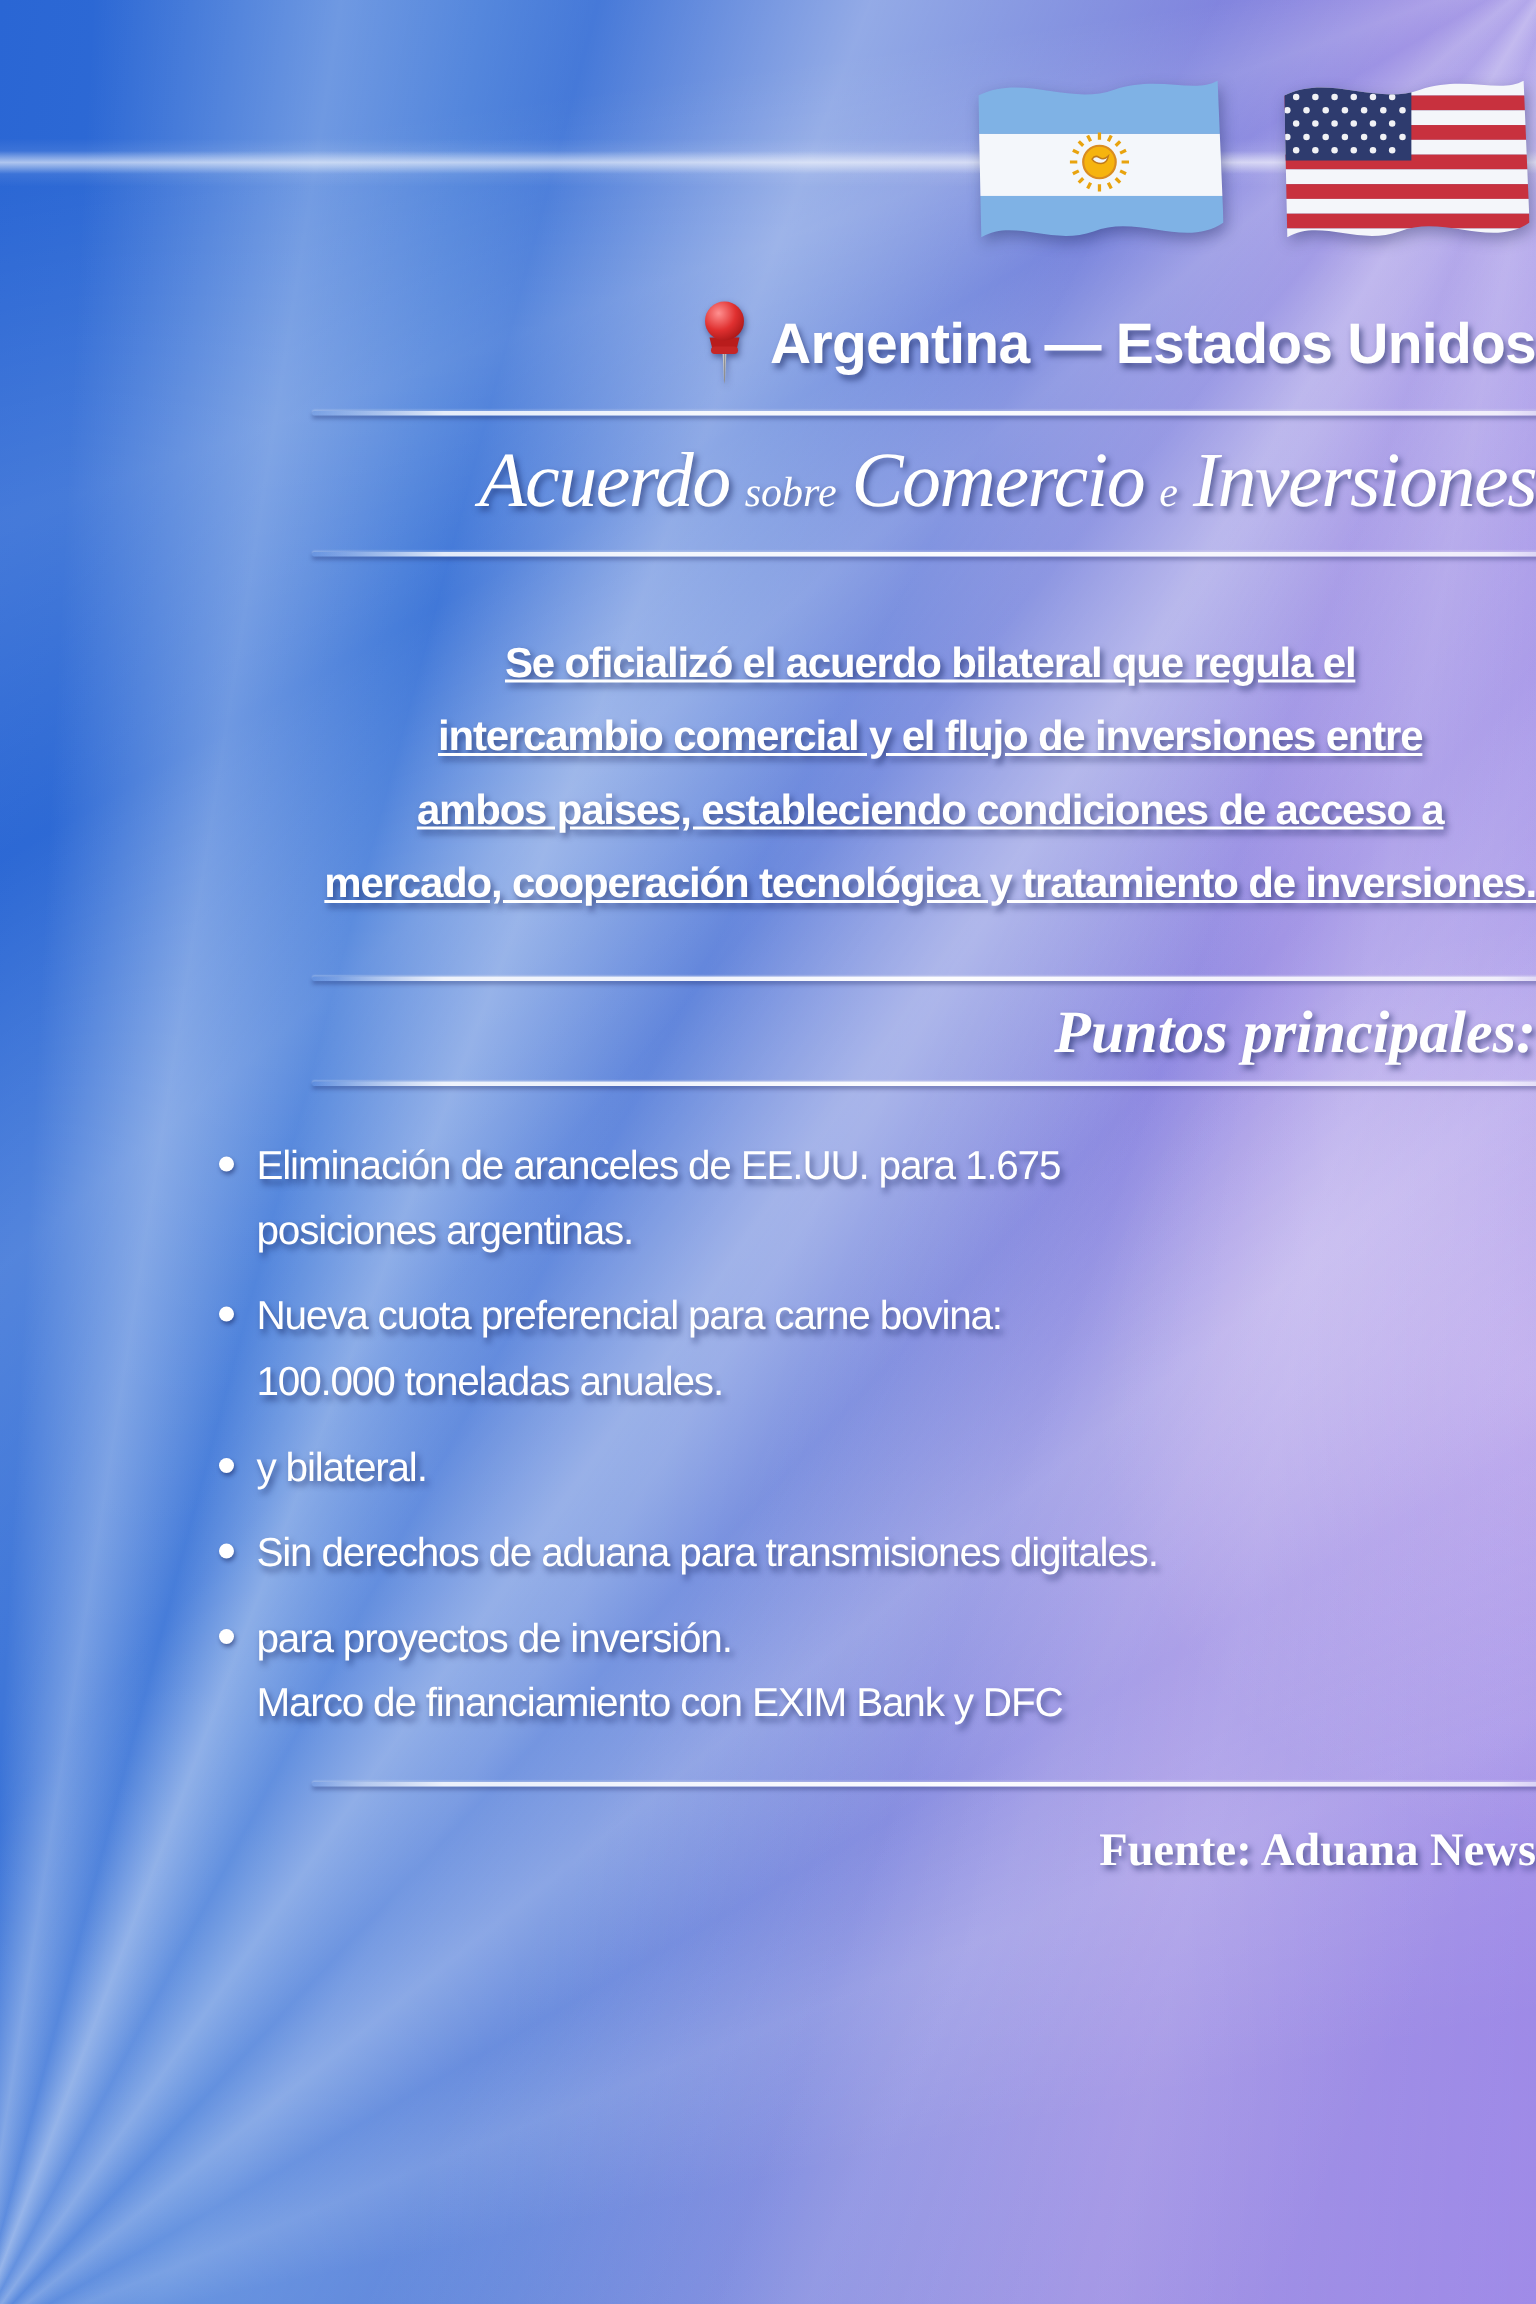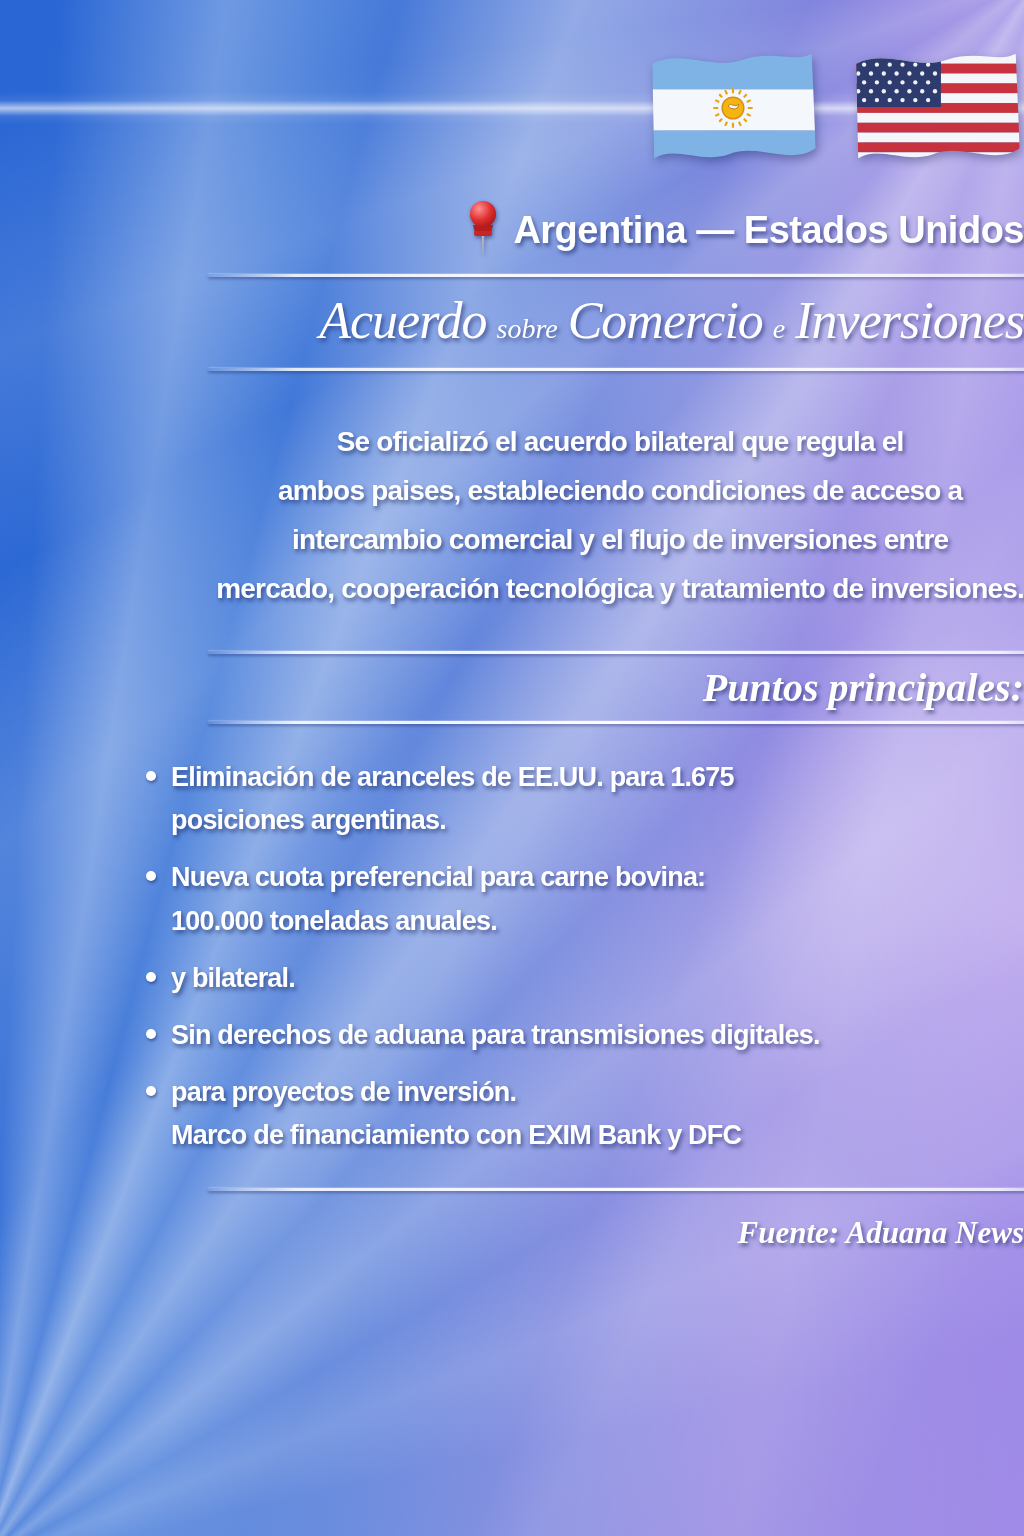--- a/index.html
+++ b/index.html
@@ -28,28 +28,28 @@
        box-shadow:0 2px 3px rgba(20,30,90,.38), 0 -1px 1px rgba(255,255,255,.25);}
   .sep-1{margin-top:16px;}
   .sep-2{margin-top:18px;}
   .sep-3{margin-top:38px;}
   .sep-4{margin-top:10px;}
   .sep-5{margin-top:16px;}
   .main-title{margin-top:14px;font-family:"Liberation Serif",serif;font-style:italic;white-space:nowrap;text-align:center;}
   .t-big{font-size:52px;letter-spacing:-1px;}
   .t-small{font-size:28px;margin:0 6px;}
   .intro{margin-top:46px;}
-  .intro-line{font-size:28px;font-weight:bold;letter-spacing:-0.8px;line-height:1.75;text-align:center;white-space:nowrap;}
+  .intro-line{font-size:28px;font-weight:bold;letter-spacing:-0.8px;line-height:1.75;text-align:center;white-space:nowrap;text-decoration:underline;}
   .section-title{margin-top:10px;font-family:"Liberation Serif",serif;font-style:italic;font-weight:bold;font-size:40px;}
   .bullets{align-self:flex-start;margin-left:146px;margin-top:32px;}
   .bullet-item{display:flex;align-items:flex-start;margin-bottom:14px;}
   .bullet-dot{flex:0 0 auto;width:10px;height:10px;border-radius:50%;background:#fff;margin:15px 15px 0 0;
               box-shadow:1px 2px 3px rgba(10,22,80,.45);}
-  .bullet-line{font-size:27px;font-weight:bold;letter-spacing:-0.8px;line-height:1.6;white-space:nowrap;}
-  .source{margin-top:24px;font-family:"Liberation Serif",serif;font-style:italic;font-weight:bold;font-size:31px;}
+  .bullet-line{font-size:27px;font-weight:normal;letter-spacing:-0.8px;line-height:1.6;white-space:nowrap;}
+  .source{margin-top:24px;font-family:"Liberation Serif",serif;font-weight:bold;font-size:31px;}
 </style>
 </head>
 <body>
 
 <div class="content">
 
   <div class="flags-row">
     <svg class="flag" width="178" height="128" viewBox="0 0 180 130">
       <defs>
         <clipPath id="wavA">
@@ -177,22 +177,22 @@
     <span class="t-small">sobre</span>
     <span class="t-big">Comercio</span>
     <span class="t-small">e</span>
     <span class="t-big">Inversiones</span>
   </div>
 
   <div class="sep sep-2"></div>
 
   <div class="intro">
     <div class="intro-line shadowed">Se oficializó el acuerdo bilateral que regula el</div>
+    <div class="intro-line shadowed">intercambio comercial y el flujo de inversiones entre</div>
     <div class="intro-line shadowed">ambos paises, estableciendo condiciones de acceso a</div>
-    <div class="intro-line shadowed">intercambio comercial y el flujo de inversiones entre</div>
     <div class="intro-line shadowed">mercado, cooperación tecnológica y tratamiento de inversiones.</div>
   </div>
 
   <div class="sep sep-3"></div>
 
   <div class="section-title shadowed">Puntos principales:</div>
 
   <div class="sep sep-4"></div>
 
   <div class="bullets">

